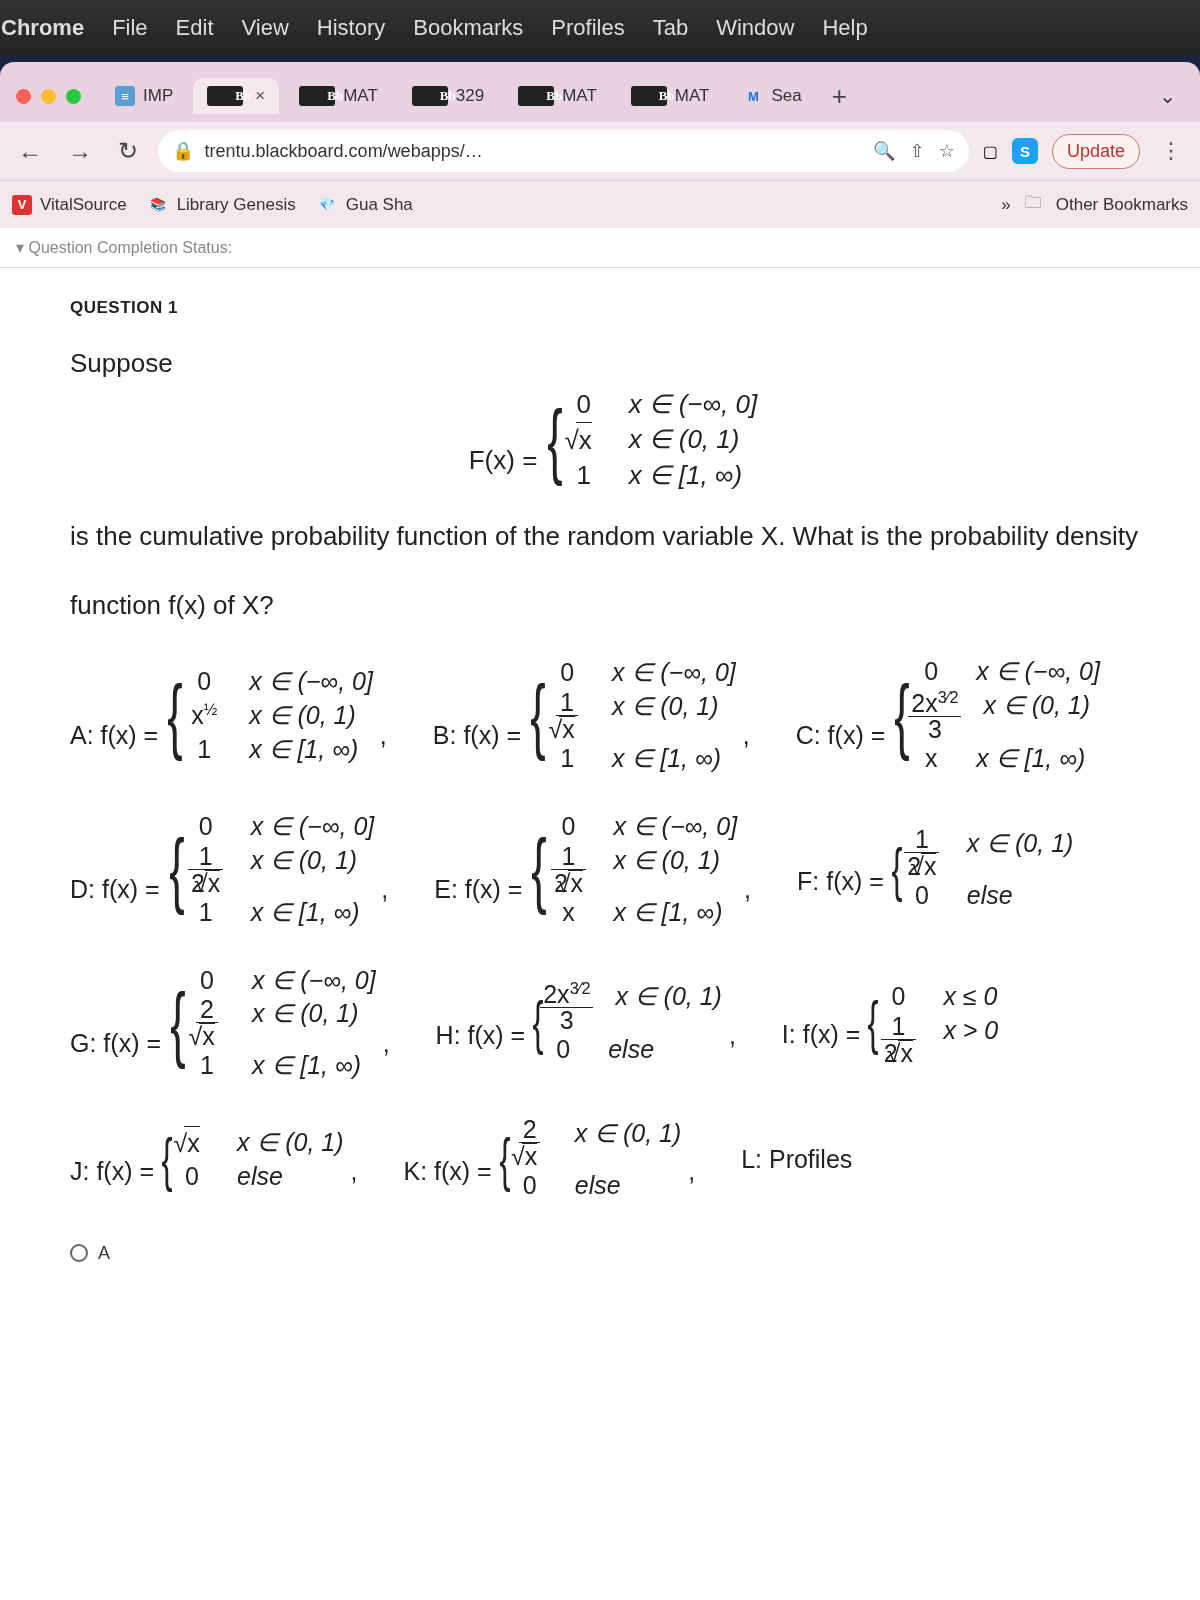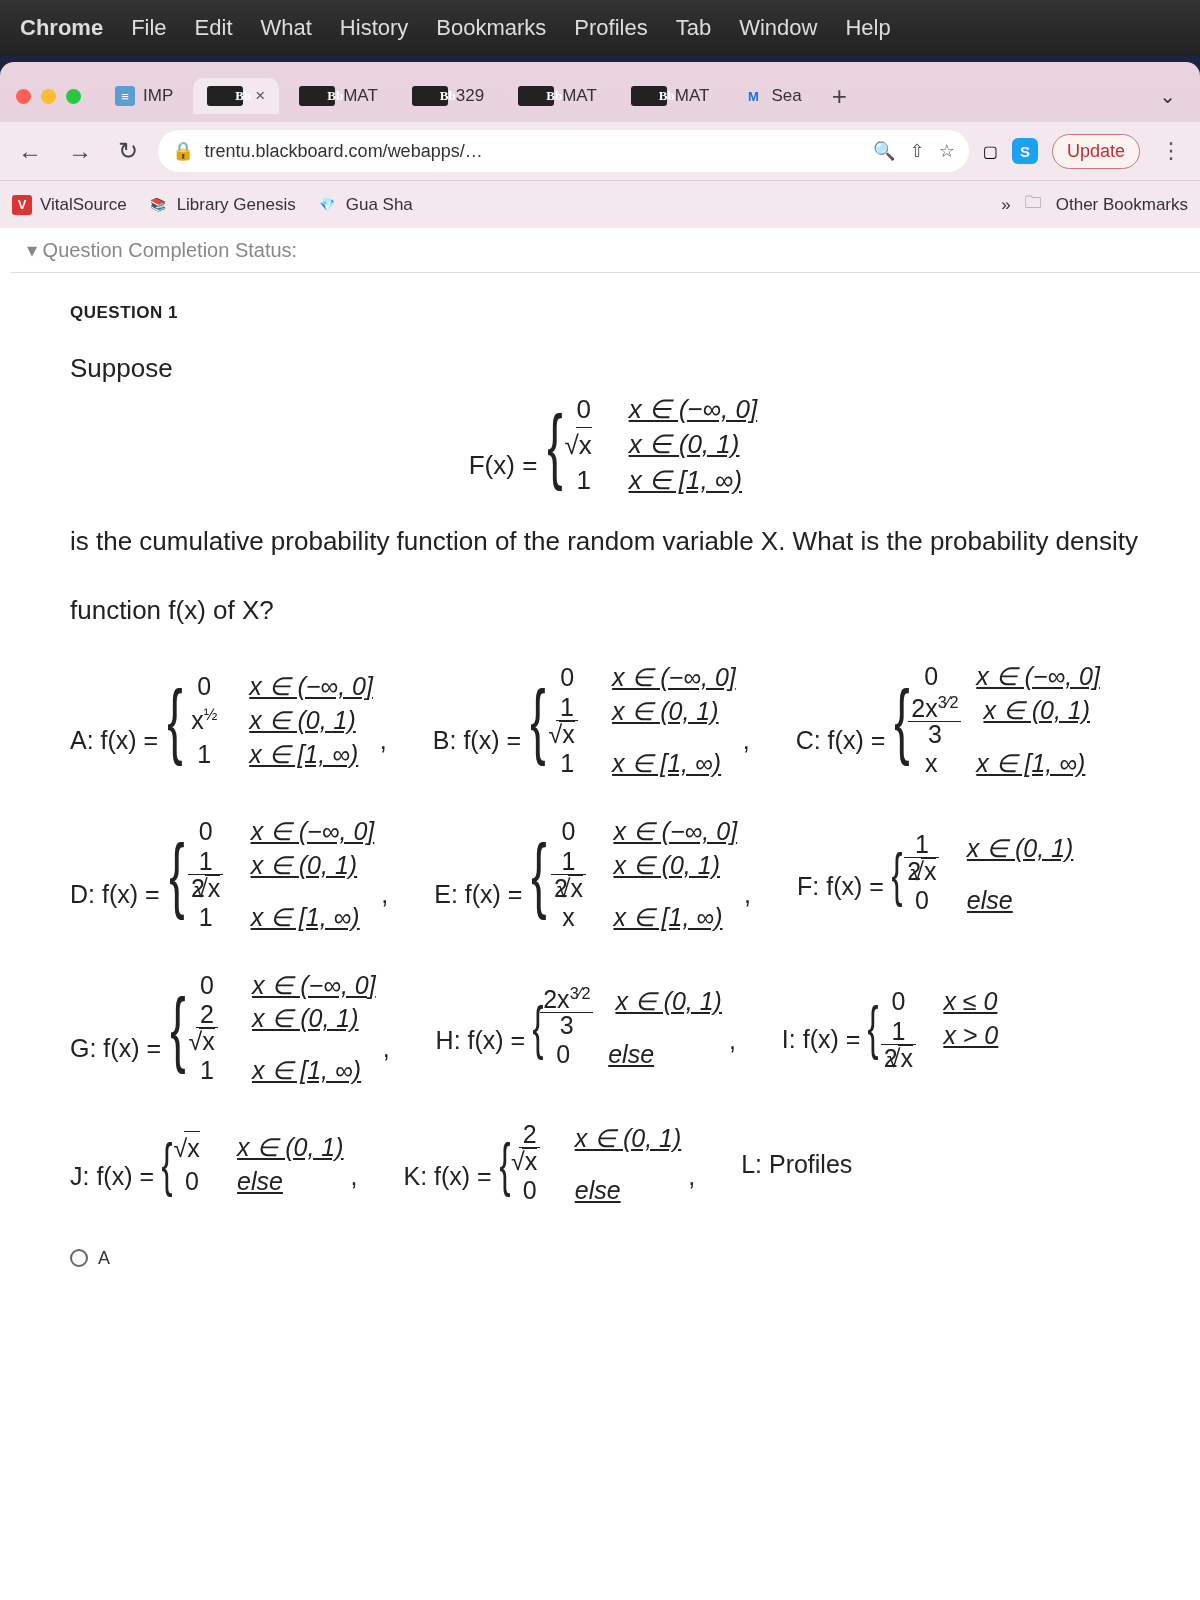--- a/index.html
+++ b/index.html
@@ -1,18 +1,18 @@
 <!DOCTYPE html>
 <html><head>
 <meta charset="utf-8">
 <style>
 * { margin: 0; padding: 0; box-sizing: border-box; font-family: -apple-system, BlinkMacSystemFont, "Segoe UI", sans-serif; }
 body { width: 1200px; height: 1600px; background: #1a2340; overflow: hidden; }
 
-.menubar { background: linear-gradient(#333, #222); color: #ddd; height: 56px; display: flex; align-items: center; padding: 0 20px; gap: 28px; font-size: 22px; font-weight: 500; }
+.menubar { background: linear-gradient(#333, #222); color: #ddd; height: 56px; display: flex; align-items: center; padding: 0 1px; gap: 28px; font-size: 22px; font-weight: 500; }
 .menubar .app { font-weight: 700; }
 
 .browser-chrome { background: linear-gradient(#e9d3de, #ddc8d4); border-radius: 14px 14px 0 0; margin-top: 6px; }
 
 .tab-strip { display: flex; align-items: center; height: 60px; padding: 8px 10px 0 10px; gap: 6px; }
 .traffic { display: flex; gap: 10px; padding: 0 14px 0 6px; }
 .dot { width: 15px; height: 15px; border-radius: 50%; }
 .dot.r { background: #ff5f57; } .dot.y { background: #febc2e; } .dot.g { background: #28c840; }
 
 .tab { display: flex; align-items: center; gap: 8px; padding: 8px 14px; border-radius: 10px 10px 0 0; font-size: 17px; color: #333; max-width: 150px; white-space: nowrap; overflow: hidden; }
@@ -36,58 +36,58 @@
 .kebab { font-size: 22px; color: #555; padding: 0 6px; }
 
 .bm-row { display: flex; align-items: center; height: 48px; padding: 0 12px; gap: 22px; background: #f3e8ee; border-top: 1px solid #e0cfda; font-size: 17px; color: #333; }
 .bm { display: flex; align-items: center; gap: 8px; }
 .bm .ico { width: 20px; height: 20px; border-radius: 3px; display: inline-flex; align-items: center; justify-content: center; font-size: 13px; font-weight: 700; }
 .ico-v { background: #d33; color: #fff; }
 .bm-right { margin-left: auto; display: flex; align-items: center; gap: 14px; }
 .folder-ico { color: #888; }
 
 .page { background: #fff; height: 1372px; overflow: hidden; }
-.qcs { color: #888; font-size: 20px; padding: 10px 16px; border-bottom: 1px solid #ddd; margin-left: 11px; }
+.qcs { color: #888; font-size: 16px; padding: 10px 16px; border-bottom: 1px solid #ddd; }
 .content { padding: 30px 44px 20px 70px; font-family: Georgia, "Times New Roman", serif; color: #222; }
 .qnum { font-size: 17px; font-weight: 700; letter-spacing: 0.5px; margin-bottom: 30px; }
 .suppose { font-size: 26px; margin-bottom: 4px; }
 .Fx { text-align: center; font-size: 26px; margin: 8px 0 24px 0; }
 .desc { font-size: 26px; line-height: 1.5; margin-bottom: 30px; }
 
 .opts { display: flex; flex-wrap: wrap; gap: 34px 40px; font-size: 25px; }
 .opt { white-space: nowrap; }
 .opt-l { white-space: nowrap; font-size: 25px; }
 .brace-wrap { display: inline-flex; align-items: center; }
 .brace-sym { font-size: 84px; line-height: 0.7; font-weight: 100; transform: scaleX(0.55); display: inline-block; margin: 0 -8px 0 -4px; }
 .brace-sym.sm { font-size: 60px; }
 .cases { display: inline-block; vertical-align: middle; }
 .cases .row { display: flex; gap: 22px; line-height: 1.35; }
 .cases .val { min-width: 46px; text-align: center; }
-.cases .cond { font-style: italic; text-decoration: underline; }
+.cases .cond { font-style: italic; }
 
 .frac { display: inline-block; vertical-align: middle; text-align: center; line-height: 1; }
 .frac .n { display: block; border-bottom: 1.5px solid #222; padding: 0 3px; }
 .frac .d { display: block; padding: 0 3px; }
 .sqrt { display: inline-block; border-top: 1.5px solid #222; padding-left: 1px; }
 .sqrt::before { content: "√"; margin-left: -12px; }
 .sup { font-size: 0.65em; vertical-align: super; }
 
 .ans { margin-top: 40px; font-size: 18px; color: #333; display: flex; align-items: center; gap: 10px; }
 .radio { width: 18px; height: 18px; border: 2px solid #666; border-radius: 50%; display: inline-block; }
 
 .row-line { display: flex; gap: 46px; align-items: center; width: 100%; flex-wrap: nowrap; }
 </style>
 </head>
 <body>
 
 <div class="menubar">
   <span class="app">Chrome</span>
   <span>File</span>
   <span>Edit</span>
-  <span>What</span>
+  <span>View</span>
   <span>History</span>
   <span>Bookmarks</span>
   <span>Profiles</span>
   <span>Tab</span>
   <span>Window</span>
   <span>Help</span>
 </div>
 
 <div class="browser-chrome">
 

